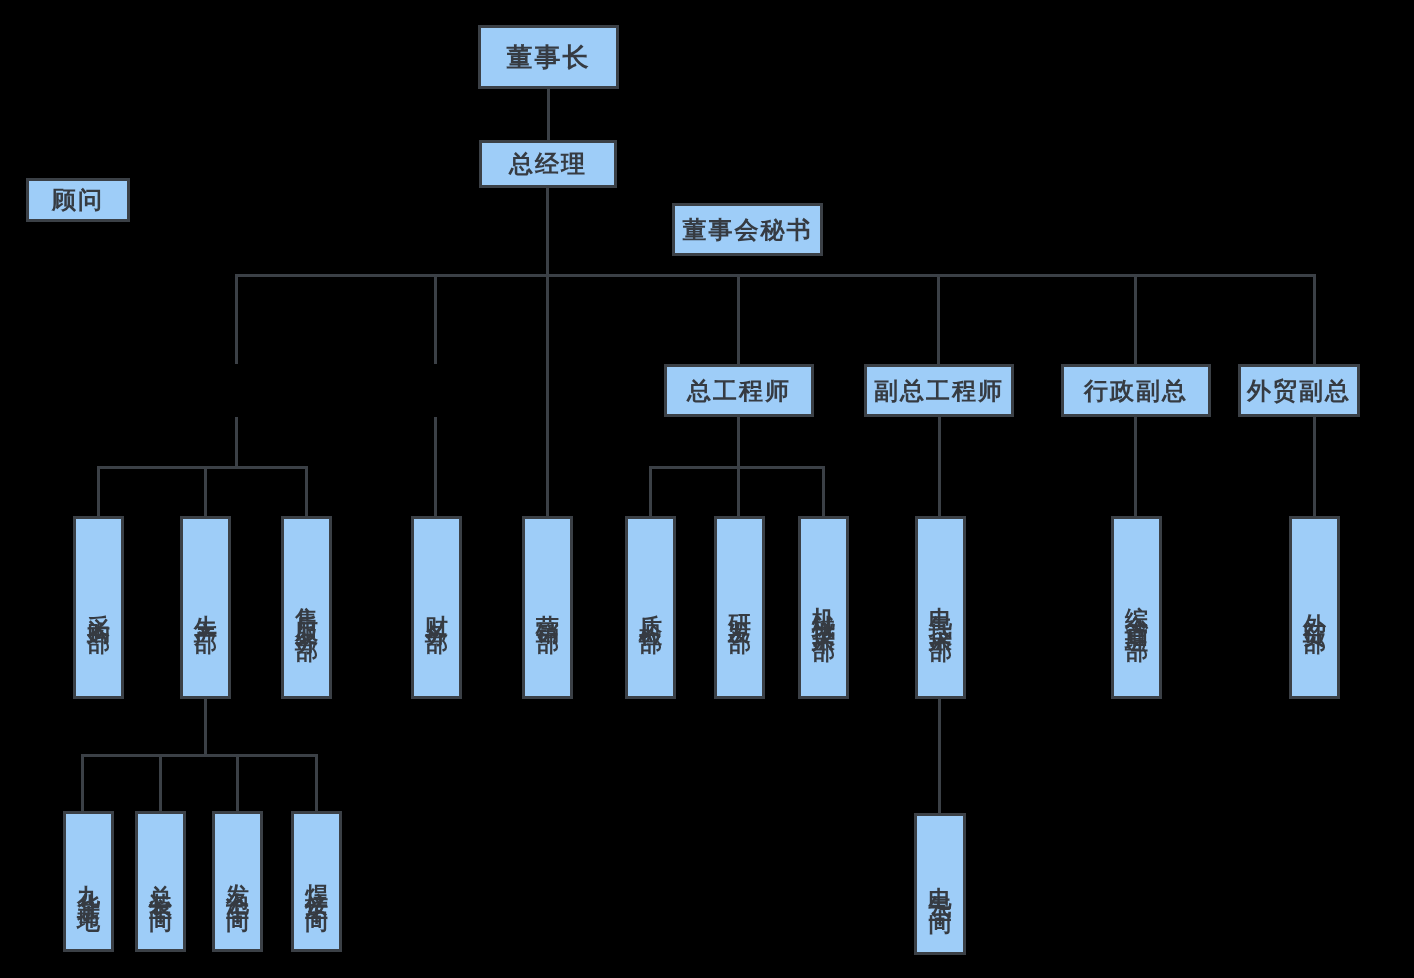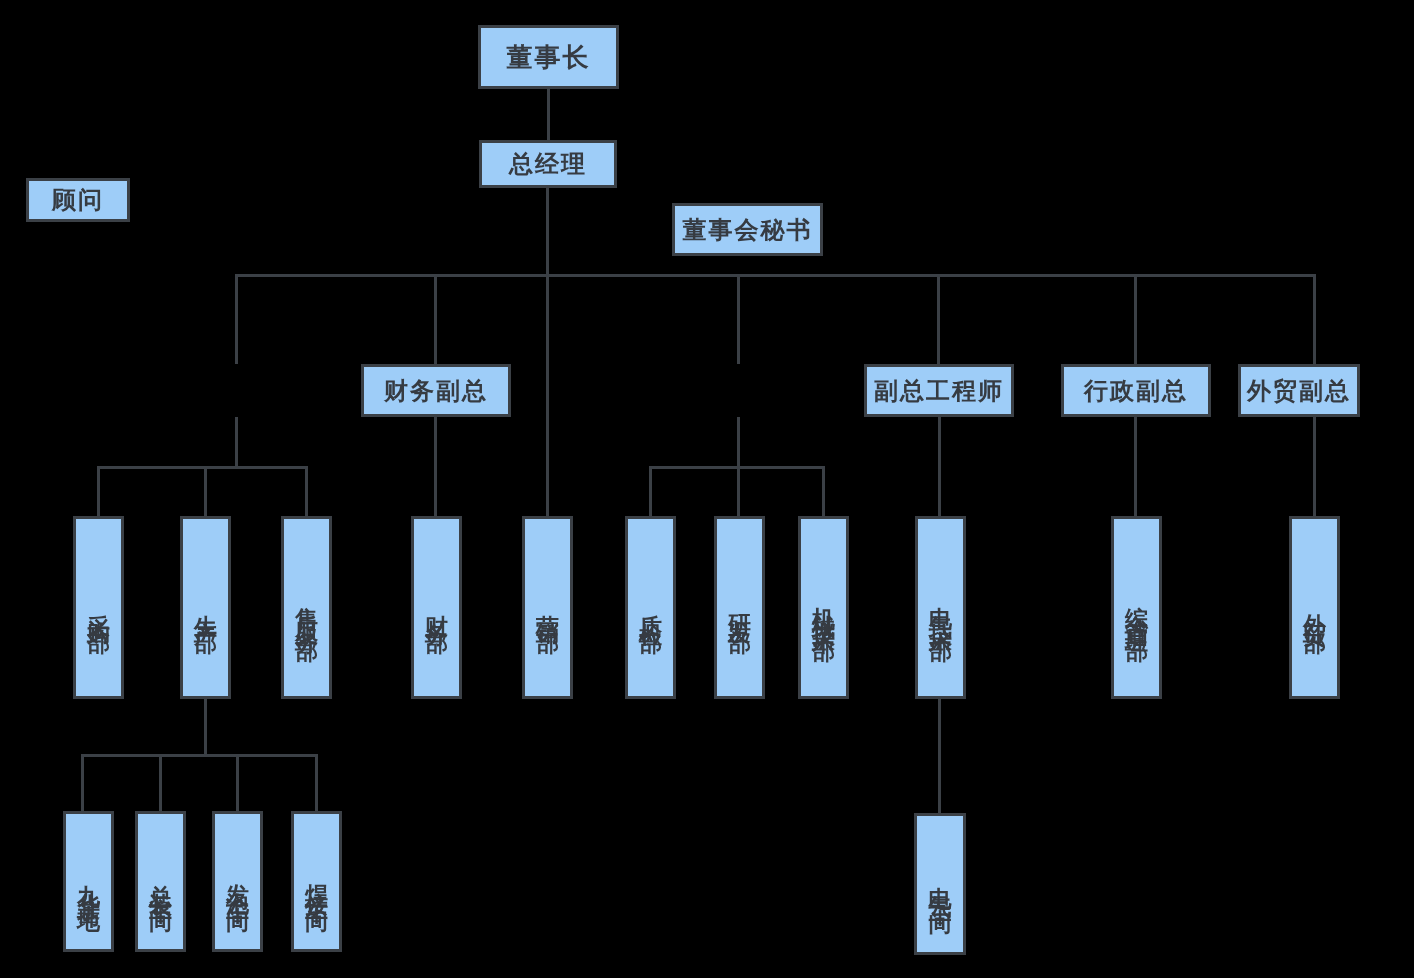--- a/index.html
+++ b/index.html
@@ -69,21 +69,21 @@
   <div class="vline" style="left:236px;top:754px;height:57px;"></div>
   <div class="vline" style="left:315px;top:754px;height:57px;"></div>
 
   <div class="vline" style="left:938px;top:699px;height:114px;"></div>
 
   <div class="node hnode big" style="left:478px;top:25px;width:141px;height:64px;">董事长</div>
   <div class="node hnode" style="left:479px;top:140px;width:138px;height:48px;">总经理</div>
   <div class="node hnode" style="left:26px;top:178px;width:104px;height:44px;">顾问</div>
   <div class="node hnode" style="left:672px;top:195px;width:151px;height:53px;margin-top:8px;">董事会秘书</div>
 
-  <div class="node hnode" style="left:361px;top:364px;width:150px;height:53px;">财务副总</div>
+  <div class="node hnode" style="left:664px;top:364px;width:150px;height:53px;">总工程师</div>
   <div class="node hnode" style="left:864px;top:364px;width:150px;height:53px;font-family:Liberation Serif, serif;">副总工程师</div>
   <div class="node hnode" style="left:1061px;top:364px;width:150px;height:53px;font-family:Liberation Mono, monospace;">行政副总</div>
   <div class="node hnode" style="left:1238px;top:364px;width:122px;height:53px;">外贸副总</div>
 
   <div class="node vnode" style="left:73px;top:516px;width:51px;height:183px;">
     <span>采购部</span>
   </div>
   <div class="node vnode" style="left:180px;top:516px;width:51px;height:183px;">
     <span>生产部</span>
   </div>

